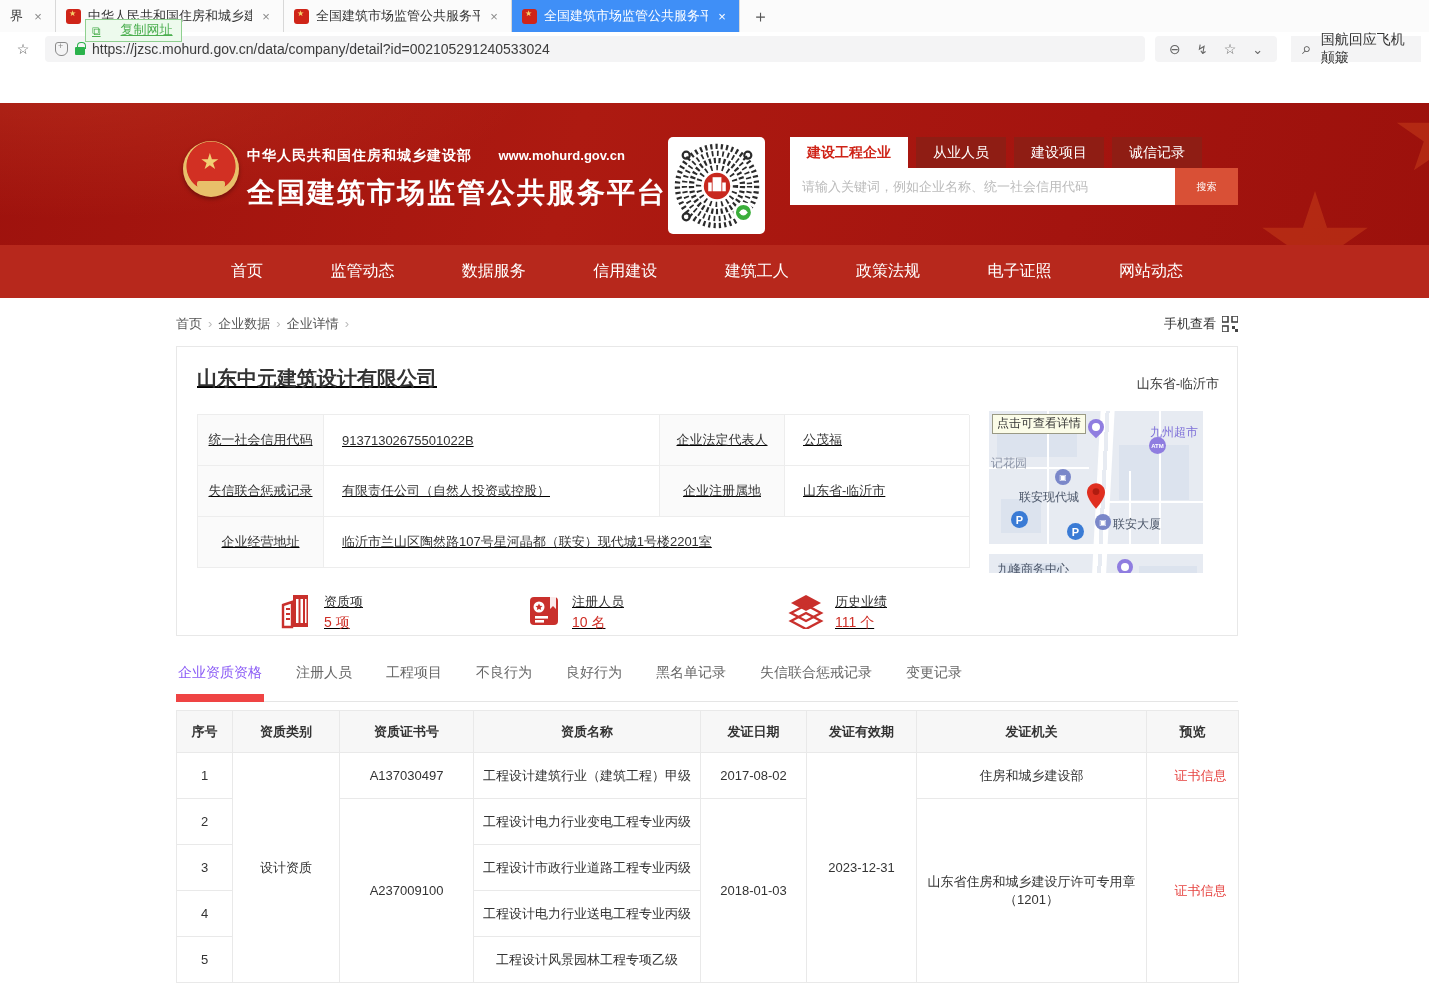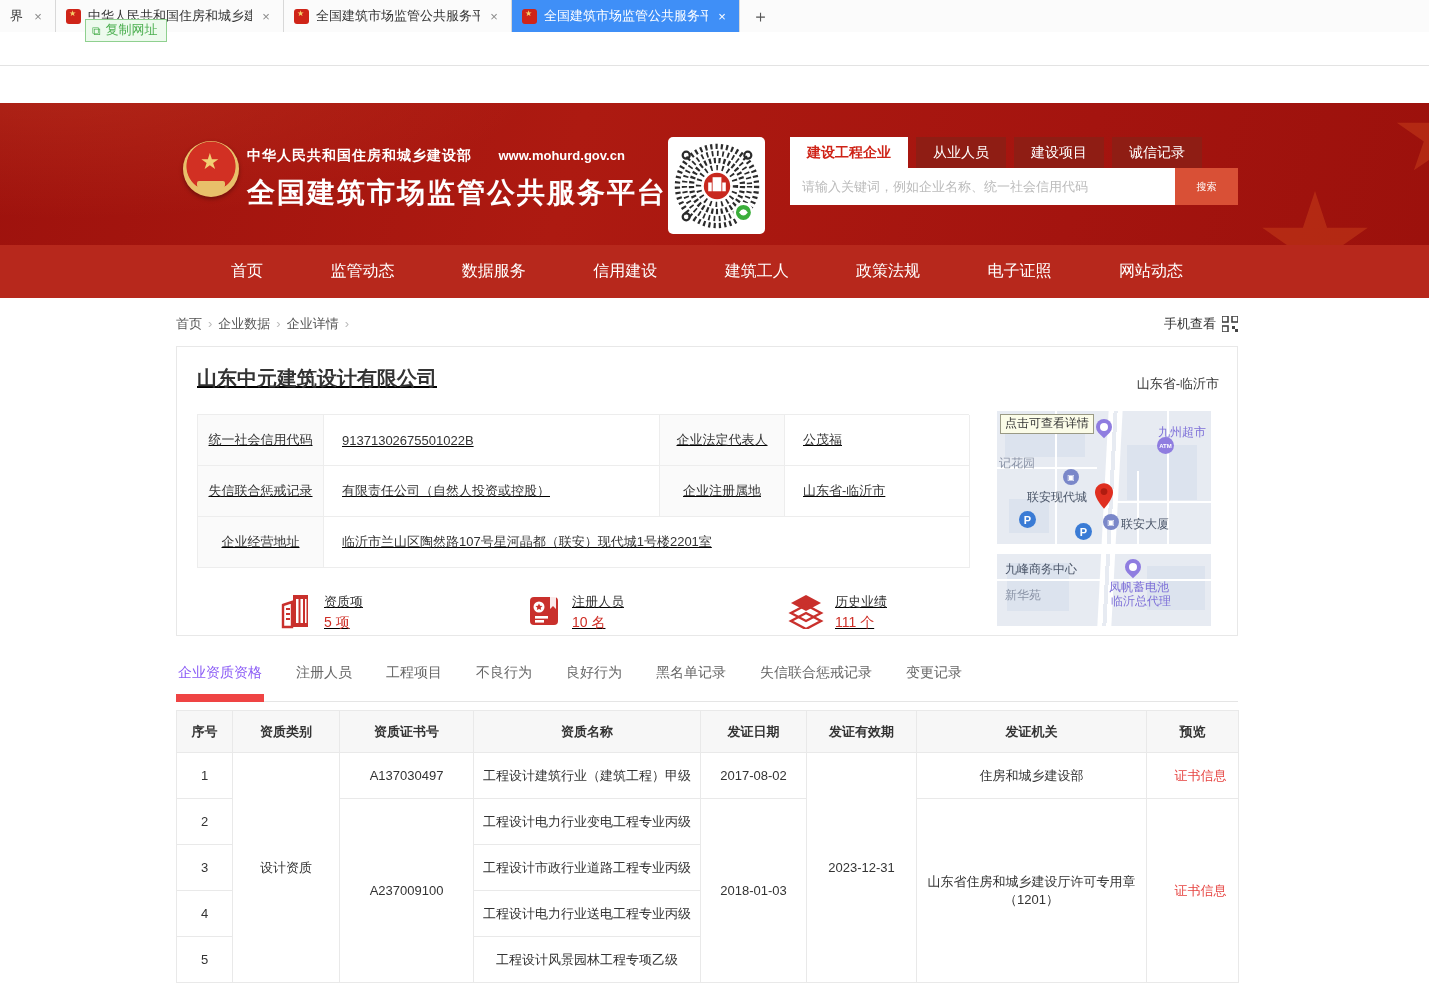--- a/index.html
+++ b/index.html
@@ -13,21 +13,21 @@
     color:#333; border-right:1px solid #d8d8d8; overflow:hidden; white-space:nowrap; cursor:default; }
   .tab.partial { width:56px; border-left:none; }
   .tab.active { background:#3f8ff7; color:#fff; }
   .tab-label { flex:1; overflow:hidden; }
   .favicon { width:15px; height:15px; flex:none; border-radius:3px; background:#cf2418; position:relative; }
   .favicon::after { content:"★"; position:absolute; left:3px; top:0px; font-size:8px; color:#f5d06a; }
   .tab-close { flex:none; width:14px; text-align:center; color:#8a8a8a; font-size:13px; }
   .tab.active .tab-close { color:#fff; }
   .newtab { display:flex; align-items:center; padding:0 12px; color:#555; font-size:17px; }
   .copy-tooltip { position:absolute; left:85px; top:19px; z-index:40; background:#edfaed;
-    border:1px solid #8fd08f; color:#4caf50; font-size:13px; padding:1px 8px 2px 6px; display:flex; gap:5px; align-items:center; }
+    border:1px solid #8fd08f; color:#4caf50; font-size:13px; padding:1px 8px 2px 6px; display:flex; gap:20px; align-items:center;text-decoration:underline; }
   .copy-glyph::before { content:"⧉"; font-size:12px; color:#4caf50; }
   .urlbar { height:34px; display:flex; align-items:center; padding:0 8px; background:#fff; }
   .bookmark-star { width:30px; font-size:17px; color:#555; text-align:center; }
   .addr { margin-left:7px; width:1100px; height:26px; background:#f4f4f5; border-radius:4px;
     display:flex; align-items:center; padding:0 10px; gap:7px; }
   .shield-glyph { width:13px; height:14px; border:1.4px solid #8a8a8a; border-radius:3px 3px 6px 6px; position:relative; }
   .shield-glyph::after { content:"+"; position:absolute; left:2px; top:-2px; font-size:9px; color:#8a8a8a; }
   .lock-glyph { width:10px; height:8px; background:#2bb24c; border-radius:1px; position:relative; margin-top:3px; }
   .lock-glyph::before { content:""; position:absolute; left:1.5px; top:-5px; width:7px; height:6px;
     border:1.6px solid #2bb24c; border-bottom:none; border-radius:4px 4px 0 0; }
@@ -103,21 +103,21 @@
   .ig-label { background:#fafafa; justify-content:center; }
   .ig-value { padding-left:18px; }
   .ig-span3 { grid-column:2 / 5; }
 
   .stats-row { margin:25px 0 0 20px; width:772px; display:flex; justify-content:space-around; }
   .stat { display:flex; gap:11px; cursor:pointer; }
   .stat-txt { display:flex; flex-direction:column; gap:3px; font-size:13px; color:#333; }
   .stat-val { color:#cf2e26; font-size:14px; }
 
   
-  .map { position:absolute; right:26px; top:64px; width:214px; height:215px; background:#e7ebf2;
+  .map { position:absolute; right:34px; top:64px; width:214px; height:162px; background:#e7ebf2;
     overflow:hidden; cursor:pointer; }
   .blk { position:absolute; background:#dce3ee; }
   .road-v { position:absolute; left:106px; top:-8px; width:14px; height:230px; transform:rotate(3deg);
     background:linear-gradient(90deg,#fff 0 5px,#e7ebf2 5px 9px,#fff 9px 14px); }
   .road-h { position:absolute; left:-6px; top:133px; width:230px; height:10px; background:#fff; }
   .lane { position:absolute; background:#fff; }
   .map-tooltip { position:absolute; left:3px; top:3px; z-index:5; background:#fbfce8; border:1px solid #9a9a85;
     color:#333; font-size:12px; padding:0 4px 1px; white-space:nowrap; }
   .poi { position:absolute; width:16px; height:16px; border-radius:50% 50% 50% 0; transform:rotate(-45deg);
     background:#8f7de0; }
@@ -171,20 +171,38 @@
     <div class="tab active">
       <span class="favicon"></span>
       <span class="tab-label">全国建筑市场监管公共服务平台</span>
       <span class="tab-close">×</span>
     </div>
     <div class="newtab">＋</div>
   </div>
   <div class="copy-tooltip">
     <span class="copy-glyph"></span>
     <span>复制网址</span>
+  </div>
+  <div class="urlbar">
+    <span class="bookmark-star star-o"></span>
+    <div class="addr">
+      <span class="shield-glyph"></span>
+      <span class="lock-glyph"></span>
+      <input class="url-text" readonly="" value="https://jzsc.mohurd.gov.cn/data/company/detail?id=002105291240533024" style="">
+    </div>
+    <div class="toolbar-cluster">
+      <span class="tb-icon zoomout"></span>
+      <span class="tb-icon bolt"></span>
+      <span class="tb-icon star-o"></span>
+      <span class="tb-icon chev"></span>
+    </div>
+    <div class="quick-search">
+      <span class="magnifier"></span>
+      <span>国航回应飞机颠簸</span>
+    </div>
   </div>
 </div>
 
 <div class="site-header">
   <div class="hdr-sheen"></div>
   <div class="hdr-star star1"></div>
   <div class="hdr-star star2"></div>
 
   <div class="emblem"></div>
   <div class="hdr-titles">

